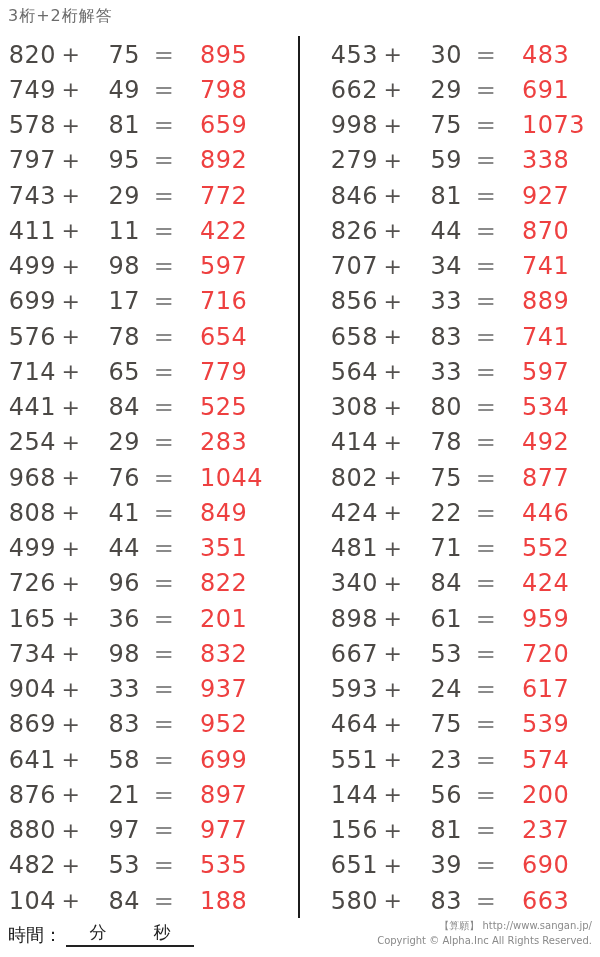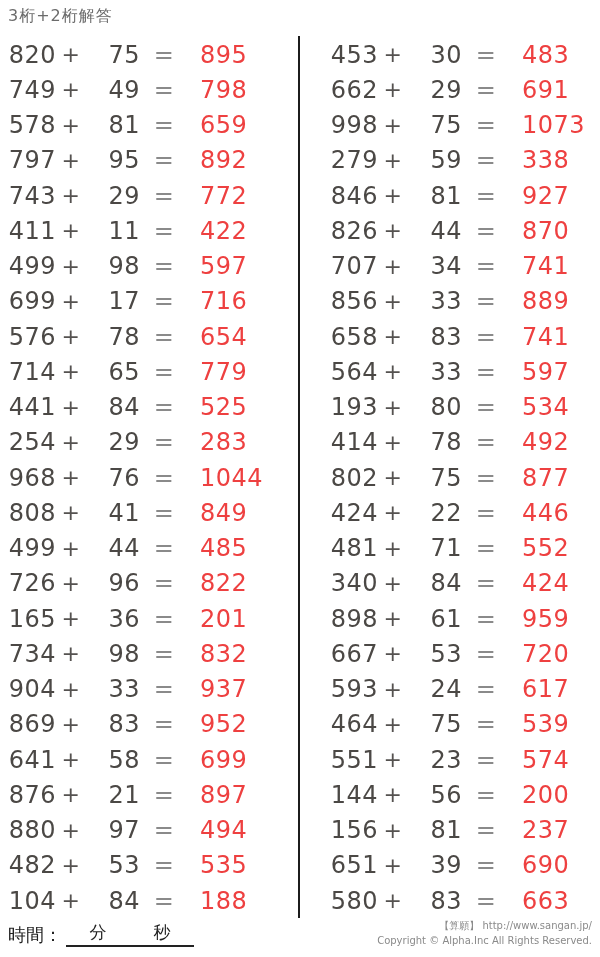--- a/index.html
+++ b/index.html
@@ -188,21 +188,21 @@
     <span class="b">41</span>
     <span class="eq">=</span>
     <span class="ans">849</span>
   </div>
 
   <div class="row">
     <span class="a">499</span>
     <span class="op">+</span>
     <span class="b">44</span>
     <span class="eq">=</span>
-    <span class="ans">485</span>
+    <span class="ans">351</span>
   </div>
 
   <div class="row">
     <span class="a">726</span>
     <span class="op">+</span>
     <span class="b">96</span>
     <span class="eq">=</span>
     <span class="ans">822</span>
   </div>
 
@@ -252,21 +252,21 @@
     <span class="b">21</span>
     <span class="eq">=</span>
     <span class="ans">897</span>
   </div>
 
   <div class="row">
     <span class="a">880</span>
     <span class="op">+</span>
     <span class="b">97</span>
     <span class="eq">=</span>
-    <span class="ans">494</span>
+    <span class="ans">977</span>
   </div>
 
   <div class="row">
     <span class="a">482</span>
     <span class="op">+</span>
     <span class="b">53</span>
     <span class="eq">=</span>
     <span class="ans">535</span>
   </div>
 
@@ -354,21 +354,21 @@
 
   <div class="row">
     <span class="a">564</span>
     <span class="op">+</span>
     <span class="b">33</span>
     <span class="eq">=</span>
     <span class="ans">597</span>
   </div>
 
   <div class="row">
-    <span class="a">193</span>
+    <span class="a">308</span>
     <span class="op">+</span>
     <span class="b">80</span>
     <span class="eq">=</span>
     <span class="ans">534</span>
   </div>
 
   <div class="row">
     <span class="a">414</span>
     <span class="op">+</span>
     <span class="b">78</span>

